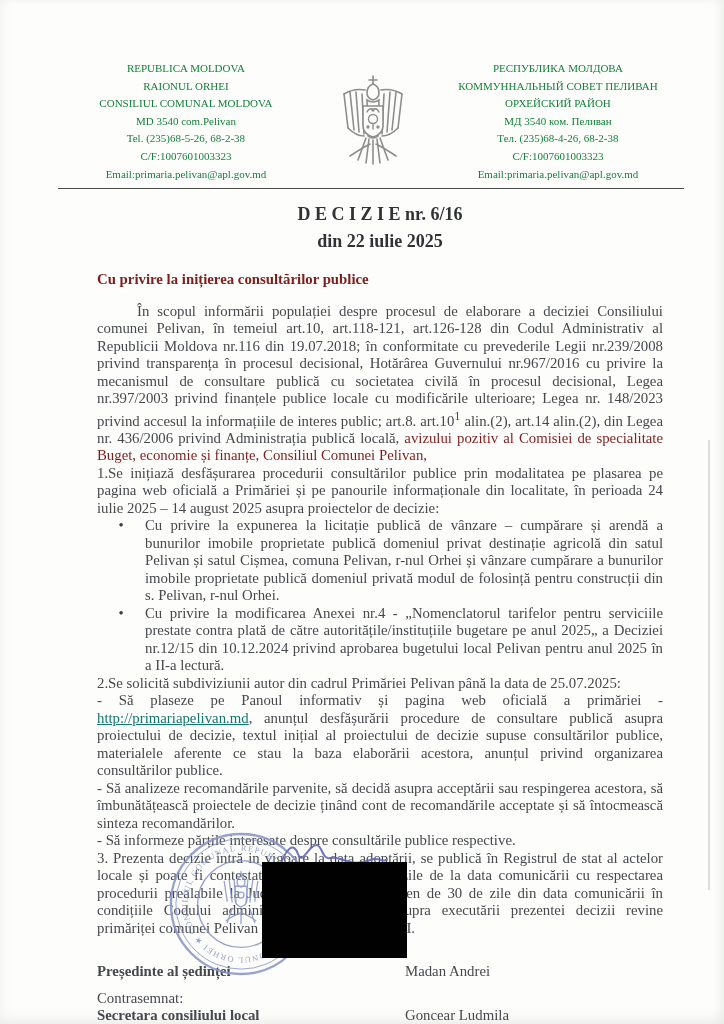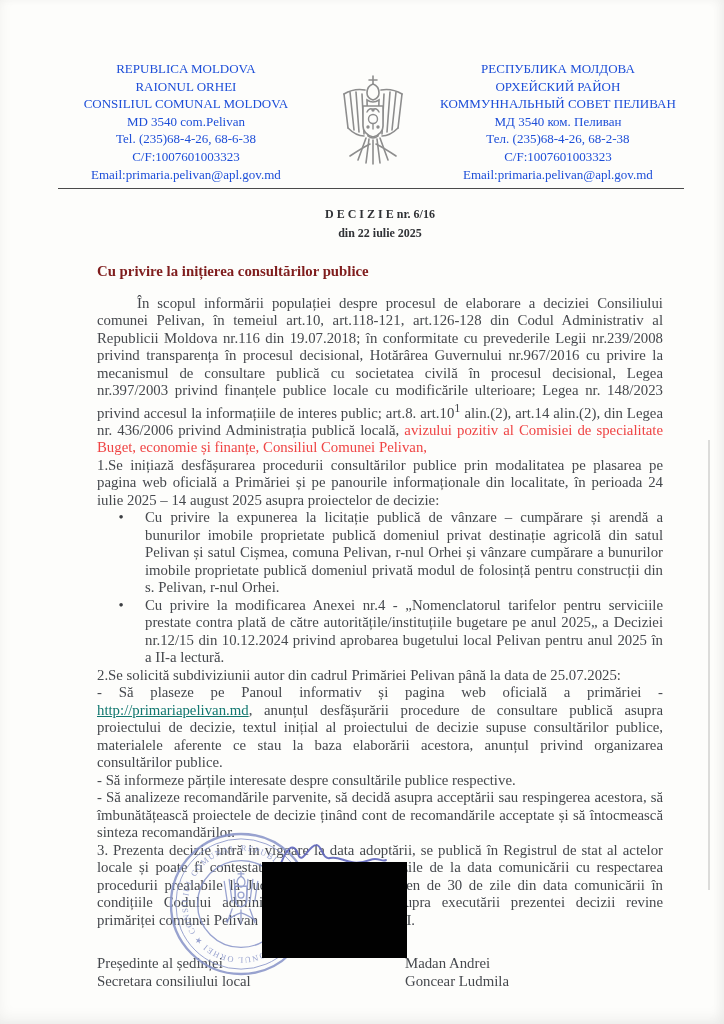--- a/index.html
+++ b/index.html
@@ -8,68 +8,68 @@
     background:#fdfdfb; overflow:hidden;
     font-family:"Liberation Serif","DejaVu Serif",serif;
     color:#43464b;
     box-shadow: inset 0 -6px 14px rgba(0,0,0,0.05), inset -5px 0 10px rgba(0,0,0,0.03);
   }
   
   .letterhead {
     position:absolute; top:60px; left:36px; right:18px;
     display:flex; align-items:flex-start;
   }
-  .lh-block { font-size:13px; line-height:17.6px; text-align:center; color:#1d4ed8; }
+  .lh-block { font-size:11px; line-height:17.6px; text-align:center; color:#15803d; }
   .lh-left  { width:316px; }
   .lh-right { width:312px; }
   .lh-center { flex:1; display:flex; justify-content:center; padding-top:12px; }
   .lh-line { white-space:nowrap; }
   .divider {
     position:absolute; top:188px; left:58px; right:40px;
     border-top:1.6px solid #4a4a4a;
   }
   
   .content {
     position:absolute; top:198px; left:97px; width:566px;
     font-size:14.8px; line-height:17.5px; color:#45484d;
   }
-  .doc-title { text-align:center; font-weight:bold; color:#303236; font-size:12px; line-height:18.5px; margin-top:7px; }
+  .doc-title { text-align:center; font-weight:bold; color:#303236; font-size:18px; line-height:18.5px; margin-top:7px; }
   .doc-subject { font-weight:bold; color:#7f1d1d; margin-top:21px; }
   .para { text-align:justify; margin:0; }
   .preamble { margin-top:14px; text-indent:40px; }
-  .faint { color:#ef4444; }
+  .faint { color:#7f1d1d; }
   .decide-heading { font-weight:bold; color:#303236; letter-spacing:2px; }
   .bullet-row { display:flex; }
   .bullet-dot { width:48px; text-align:center; flex:none; color:#3c3e42; }
   .bullet-text { flex:1; text-align:justify; }
   .doc-link { color:#0f766e; text-decoration:underline; cursor:pointer; }
   
   .sig-row { display:flex; }
   .sig-row-president { margin-top:26px; }
   .sig-countersign { margin-top:9px; }
-  .sig-label { width:308px; flex:none; }
+  .sig-label { width:308px; flex:none;font-weight:bold; }
   .sig-name { }
   
   .stamp { position:absolute; left:167px; top:830px; width:148px; height:148px; opacity:0.85; }
   .signature-mark { position:absolute; left:272px; top:838px; width:120px; height:42px; }
   .redaction { position:absolute; left:262px; top:862px; width:145px; height:96px; background:#010101; }
   .edge-artifact { position:absolute; right:14px; top:440px; height:450px; width:2px; background:#dcdcda; }
 </style>
 </head>
 <body>
 
 <div class="page">
 
   <div class="letterhead">
     <div class="lh-block lh-left">
       <div class="lh-line">REPUBLICA MOLDOVA</div>
       <div class="lh-line">RAIONUL ORHEI</div>
       <div class="lh-line">CONSILIUL COMUNAL MOLDOVA</div>
       <div class="lh-line">MD 3540 com.Pelivan</div>
-      <div class="lh-line">Tel. (235)68-4-26, 68-6-38</div>
+      <div class="lh-line">Tel. (235)68-5-26, 68-2-38</div>
       <div class="lh-line">C/F:1007601003323</div>
       <div class="lh-line">Email:primaria.pelivan@apl.gov.md</div>
     </div>
     <div class="lh-center">
 
       <svg width="74" height="100" viewBox="0 0 74 100">
         <g stroke="#8d8d8d" fill="none" stroke-width="1.6" stroke-linecap="round">
 
           <path d="M37 4 v8 M33 8 h8"></path>
 
@@ -98,35 +98,35 @@
           <circle cx="37" cy="47" r="4.5"></circle>
           <path d="M37 52 v5"></path>
           <circle cx="32" cy="55" r="1" fill="#8d8d8d"></circle>
           <circle cx="42" cy="55" r="1" fill="#8d8d8d"></circle>
           <circle cx="37" cy="38" r="1" fill="#8d8d8d"></circle>
         </g>
       </svg>
     </div>
     <div class="lh-block lh-right">
       <div class="lh-line">РЕСПУБЛИКА МОЛДОВА</div>
+      <div class="lh-line">КОММУННАЛЬНЫЙ СОВЕТ ПЕЛИВАН</div>
       <div class="lh-line">ОРХЕЙСКИЙ РАЙОН</div>
-      <div class="lh-line">КОММУННАЛЬНЫЙ СОВЕТ ПЕЛИВАН</div>
       <div class="lh-line">МД 3540 ком. Пеливан</div>
       <div class="lh-line">Тел. (235)68-4-26, 68-2-38</div>
       <div class="lh-line">C/F:1007601003323</div>
       <div class="lh-line">Email:primaria.pelivan@apl.gov.md</div>
     </div>
   </div>
 
   <div class="divider"></div>
 
   <div class="content">
 
     <div class="doc-title">D E C I Z I E nr. 6/16</div>
-    <div class="doc-title" style="margin-top:0;">din  22 iulie 2025</div>
+    <div class="doc-title" style="margin-top:8px;">din  22 iulie 2025</div>
 
     <div class="doc-subject">Cu privire la inițierea consultărilor publice</div>
 
     <p class="para preamble"><span>În scopul informării populației despre procesul  de elaborare a deciziei Consiliului comunei Pelivan, în temeiul art.10, art.118-121, art.126-128 din Codul Administrativ al Republicii Moldova nr.116 din 19.07.2018;  în conformitate cu prevederile  Legii nr.239/2008 privind transparența în procesul decisional, Hotărârea Guvernului nr.967/2016 cu privire la mecanismul de consultare publică cu societatea civilă în procesul decisional, Legea nr.397/2003 privind finanțele publice locale cu modificările ulterioare; Legea nr. 148/2023 privind accesul la informațiile de interes public; art.8. art.10</span><sup>1</sup><span> alin.(2), art.14 alin.(2), din Legea nr. 436/2006 privind Administrația publică locală,</span><span class="faint"> avizului pozitiv al Comisiei de  specialitate  Buget, economie și finanțe, Consiliul Comunei Pelivan,</span></p>
 
 
     <p class="para">1.Se inițiază desfășurarea procedurii consultărilor publice prin modalitatea pe plasarea pe pagina web oficială a Primăriei și pe panourile informaționale din localitate, în perioada 24 iulie  2025 – 14 august 2025 asupra proiectelor de decizie:</p>
 
     <div class="bullet-row">
       <div class="bullet-dot">•</div>
@@ -134,30 +134,31 @@
     </div>
     <div class="bullet-row">
       <div class="bullet-dot">•</div>
       <div class="bullet-text">Cu privire la modificarea Anexei nr.4 - „Nomenclatorul tarifelor pentru serviciile prestate contra plată de către autoritățile/instituțiile bugetare pe anul 2025„  a Deciziei nr.12/15 din 10.12.2024 privind aprobarea bugetului local Pelivan pentru anul 2025 în a II-a lectură.</div>
     </div>
 
     <p class="para">2.Se solicită subdiviziunii autor din cadrul Primăriei Pelivan până la data de 25.07.2025:</p>
 
     <p class="para"><span>- Să plaseze pe Panoul informativ și pagina web oficială a primăriei - </span><a class="doc-link">http://primariapelivan.md</a><span>, anunțul desfășurării procedure de consultare publică asupra proiectului de decizie, textul inițial al proiectului de decizie  supuse consultărilor publice, materialele aferente ce stau la baza elaborării acestora, anunțul privind organizarea  consultărilor publice.</span></p>
 
+    <p class="para">- Să analizeze recomandările parvenite, să decidă asupra acceptării sau respingerea acestora, să îmbunătățească proiectele de decizie ținând cont de recomandările acceptate și să întocmească sinteza recomandărilor.</p>
+
     <p class="para">- Să informeze părțile interesate despre  consultările publice respective.</p>
-
-    <p class="para">- Să analizeze recomandările parvenite, să decidă asupra acceptării sau respingerea acestora, să îmbunătățească proiectele de decizie ținând cont de recomandările acceptate și să întocmească sinteza recomandărilor.</p>
 
     <p class="para">3. Prezenta decizie intră in vigoare la data adoptării, se publică în Registrul de stat al actelor locale și poate fi contestată în decurs de 30 de zile de la data comunicării cu respectarea procedurii prealabile la  Judecătoria Orhei în termen de 30 de zile din data comunicării  în condițiile Codului administrativ. 4.Controlul asupra executării prezentei decizii revine primăriței comunei Pelivan dna Galina SCALEȚCHI.</p>
 
     <div class="sig-row sig-row-president">
       <div class="sig-label">Președinte al ședinței</div>
       <div class="sig-name">Madan Andrei</div>
     </div>
+    <div class="sig-countersign">Contrasemnat:</div>
     <div class="sig-row">
       <div class="sig-label">Secretara consiliului local</div>
       <div class="sig-name">Goncear Ludmila</div>
     </div>
   </div>
 
   <svg class="stamp" viewBox="0 0 150 150">
     <defs>
       <path id="rimPath" d="M 75,21 A 54,54 0 1 1 74.9,21"></path>
     </defs>

